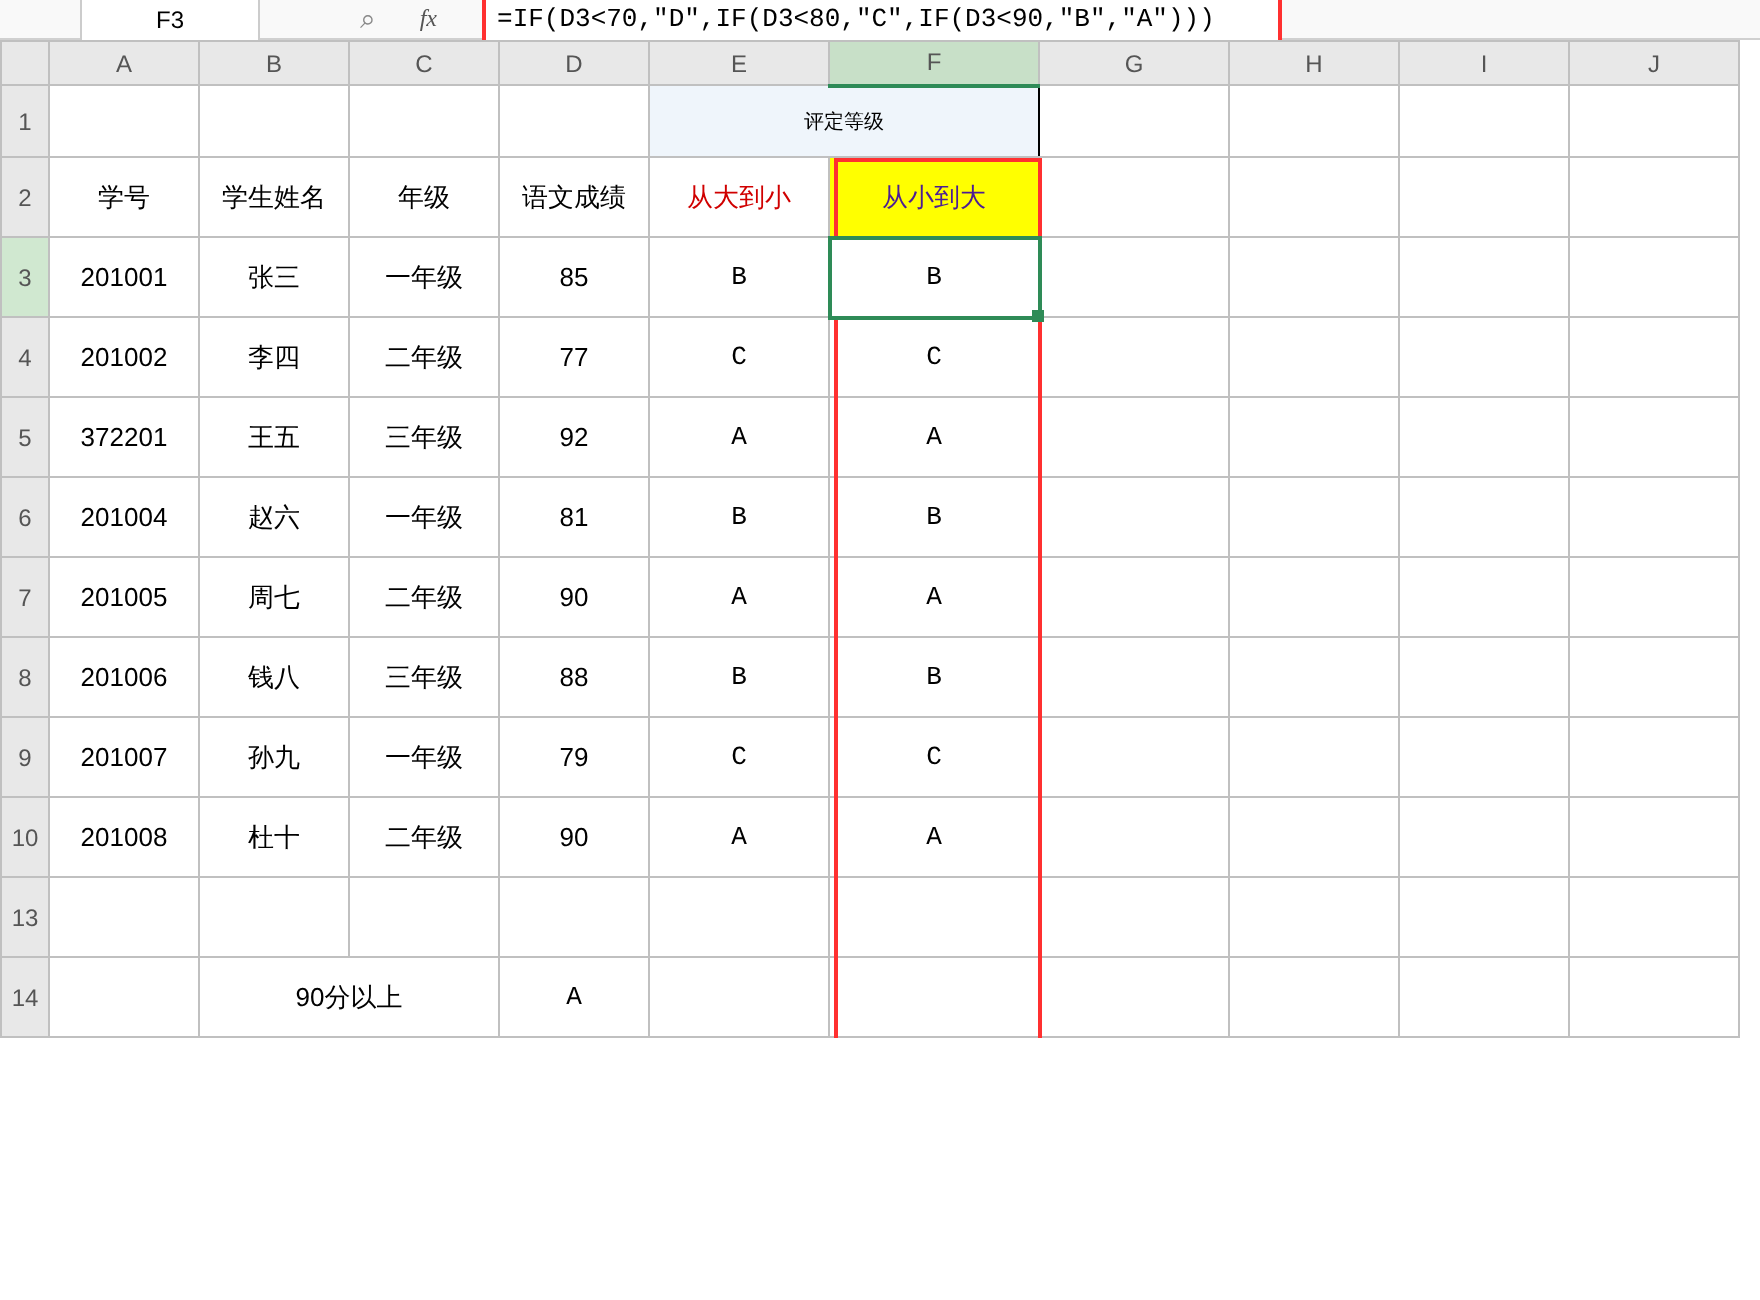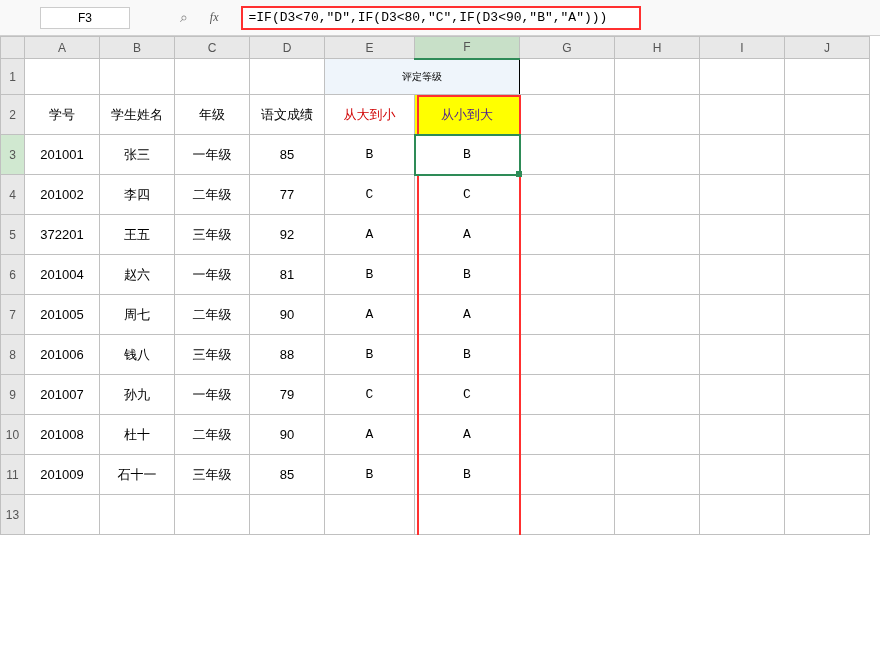--- a/index.html
+++ b/index.html
@@ -1,18 +1,18 @@
 <!DOCTYPE html>
 <html><head>
 <meta charset="utf-8">
 <style>
   * { box-sizing: border-box; margin: 0; padding: 0; }
   body { font-family: "Microsoft YaHei", Arial, sans-serif; font-size: 12px; background: #fff; width: 880px; }
   
-  .formula-bar { display: flex; align-items: center; height: 36px; border-bottom: 1px solid #d0d0d0; background: #f9f9f9; padding: 4px 0; }
+  .formula-bar { display: flex; align-items: center; height: 20px; border-bottom: 1px solid #d0d0d0; background: #f9f9f9; padding: 4px 0; }
   .name-box { width: 140px; padding-left: 40px; }
   .name-box input { width: 90px; height: 22px; border: 1px solid #ccc; background: #fff; font-size: 12px; text-align: center; }
   .fx-area { display: flex; align-items: center; margin-left: 40px; }
   .fx-icon { font-style: italic; color: #555; margin: 0 22px; font-family: serif; }
   .zoom-icon { color: #888; font-size: 14px; }
   .formula-input { width: 400px; height: 24px; border: 2px solid #ff3030; padding: 0 6px; font-family: "Courier New", monospace; font-size: 13px; background: #fff; display: flex; align-items: center; }
   
   .sheet { position: relative; }
   .grid { border-collapse: collapse; table-layout: fixed; }
   .grid th, .grid td { border: 1px solid #c0c0c0; font-weight: normal; text-align: center; vertical-align: middle; }
@@ -199,38 +199,37 @@
       <td class="c">二年级</td>
       <td class="c">90</td>
       <td class="c mono">A</td>
       <td class="c mono thick-r">A</td>
       <td class="c"></td>
       <td class="c"></td>
       <td class="c"></td>
       <td class="c"></td>
     </tr>
     <tr>
-      <th class="row-hdr">11</th>
-      <td class="c thick-l">201009</td>
-      <td class="c">石十一</td>
-      <td class="c">三年级</td>
-      <td class="c">85</td>
-      <td class="c mono">B</td>
-      <td class="c mono thick-r">B</td>
-      <td class="c"></td>
-      <td class="c"></td>
-      <td class="c"></td>
-      <td class="c"></td>
-    </tr>
-    <tr>
       <th class="row-hdr">13</th>
       <td class="c"></td>
       <td class="c"></td>
       <td class="c"></td>
       <td class="c"></td>
+      <td class="c"></td>
+      <td class="c"></td>
+      <td class="c"></td>
+      <td class="c"></td>
+      <td class="c"></td>
+      <td class="c"></td>
+    </tr>
+    <tr>
+      <th class="row-hdr">14</th>
+      <td class="c"></td>
+      <td class="c" colspan="2">90分以上</td>
+      <td class="c mono">A</td>
       <td class="c"></td>
       <td class="c"></td>
       <td class="c"></td>
       <td class="c"></td>
       <td class="c"></td>
       <td class="c"></td>
     </tr>
   </tbody>
     </table>
 </div>

